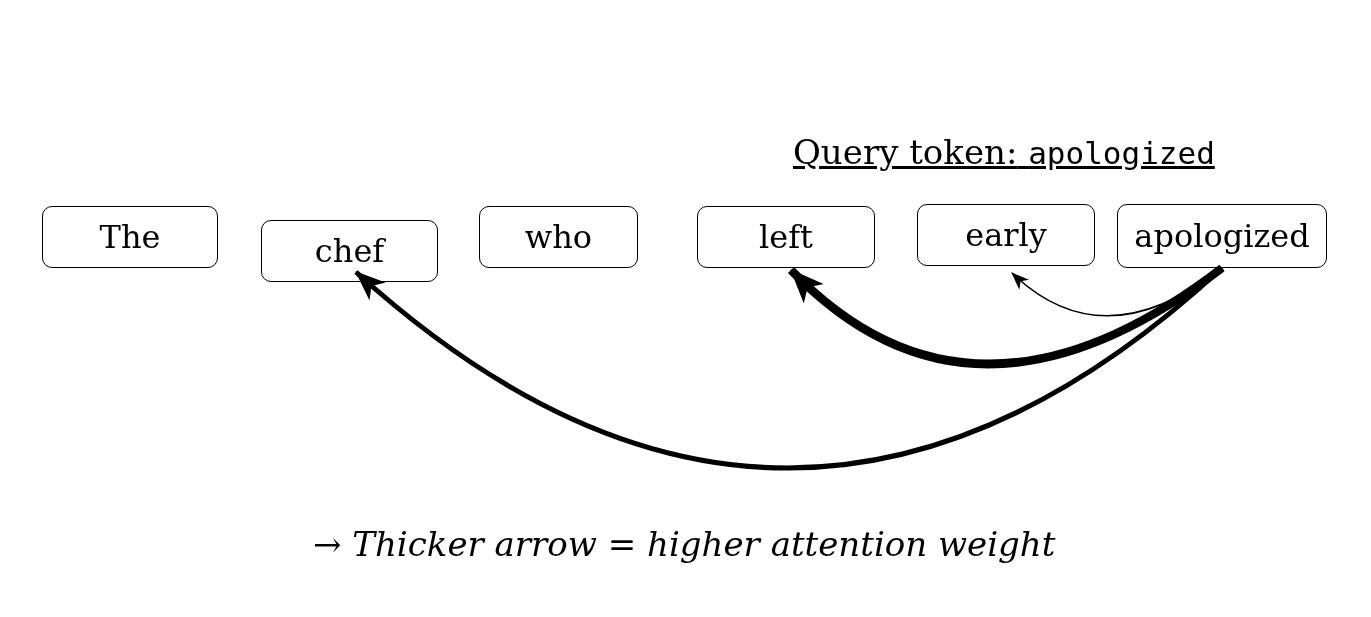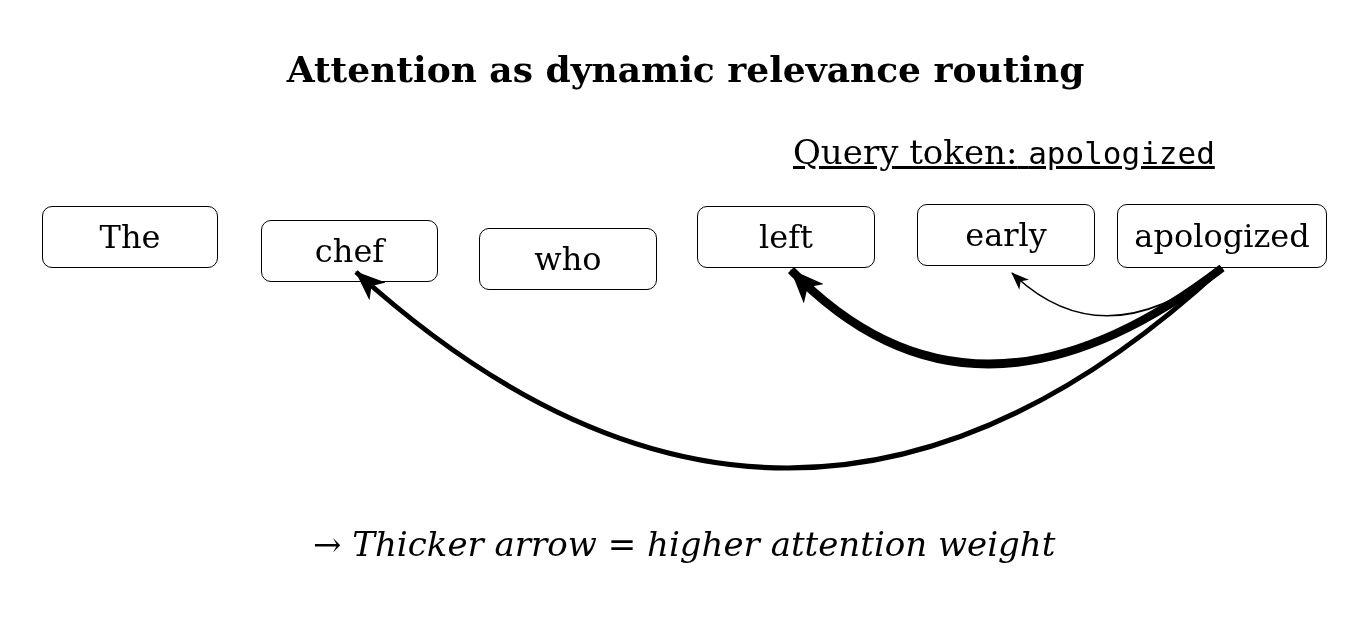--- a/index.html
+++ b/index.html
@@ -46,21 +46,21 @@
     border: 1.5px solid #000000;
     border-radius: 10px;
     background: #ffffff;
     display: flex;
     align-items: center;
     justify-content: center;
     font-size: 32px;
   }
   .box-the        { left: 42px;   width: 176px; }
   .box-chef       { left: 261px;  width: 177px; margin-top: 14px; }
-  .box-who        { left: 479px;  width: 178px; margin-top: 22px; }
+  .box-who        { left: 479px;  width: 159px; }
   .box-left       { left: 697px;  width: 178px; }
   .box-early      { left: 917px;  width: 178px; top: 204px; }
   .box-apologized { left: 1117px; width: 210px; top: 204px; height: 64px; }
   .arrow-layer {
     position: absolute;
     top: 0;
     left: 0;
     width: 1371px;
     height: 617px;
     pointer-events: none;
@@ -72,21 +72,20 @@
     font-size: 34px;
     white-space: nowrap;
     font-style: italic;
   }
 </style>
 </head>
 <body>
 
 <div class="canvas">
 
-  <div class="title">Attention as dynamic relevance routing</div>
 
   <div class="query-line">
     <span>Query token:</span>
     <span> </span>
     <span class="query-token">apologized</span>
   </div>
 
   <div class="token-box box-the">The</div>
 
   <div class="token-box box-chef">chef</div>

